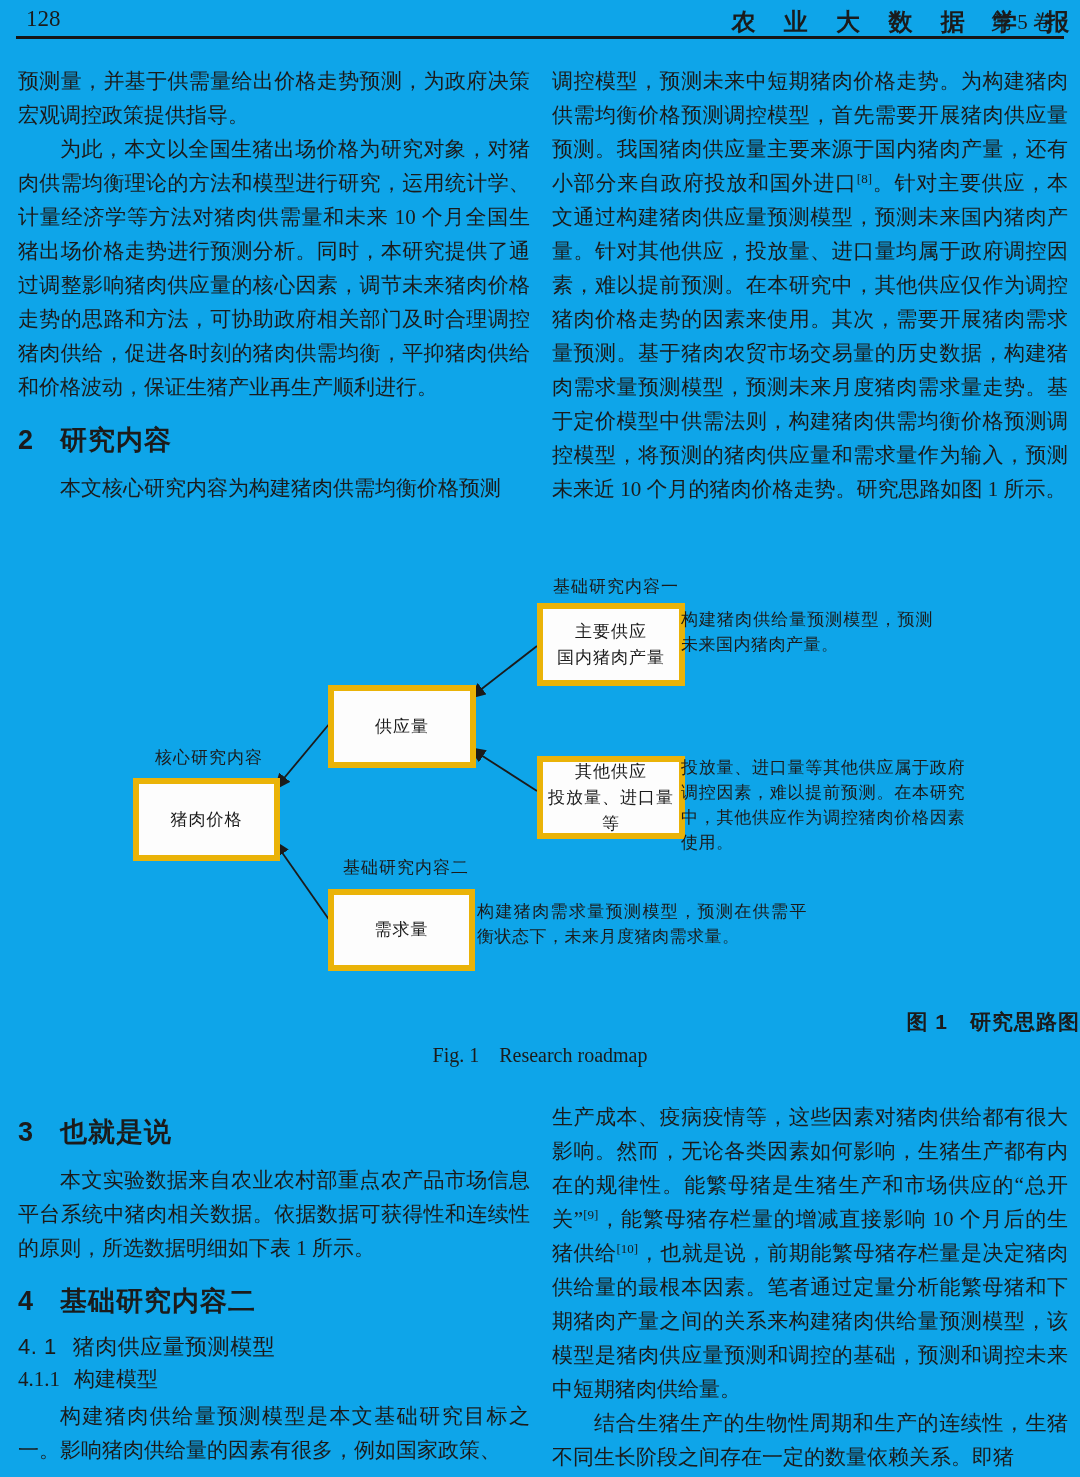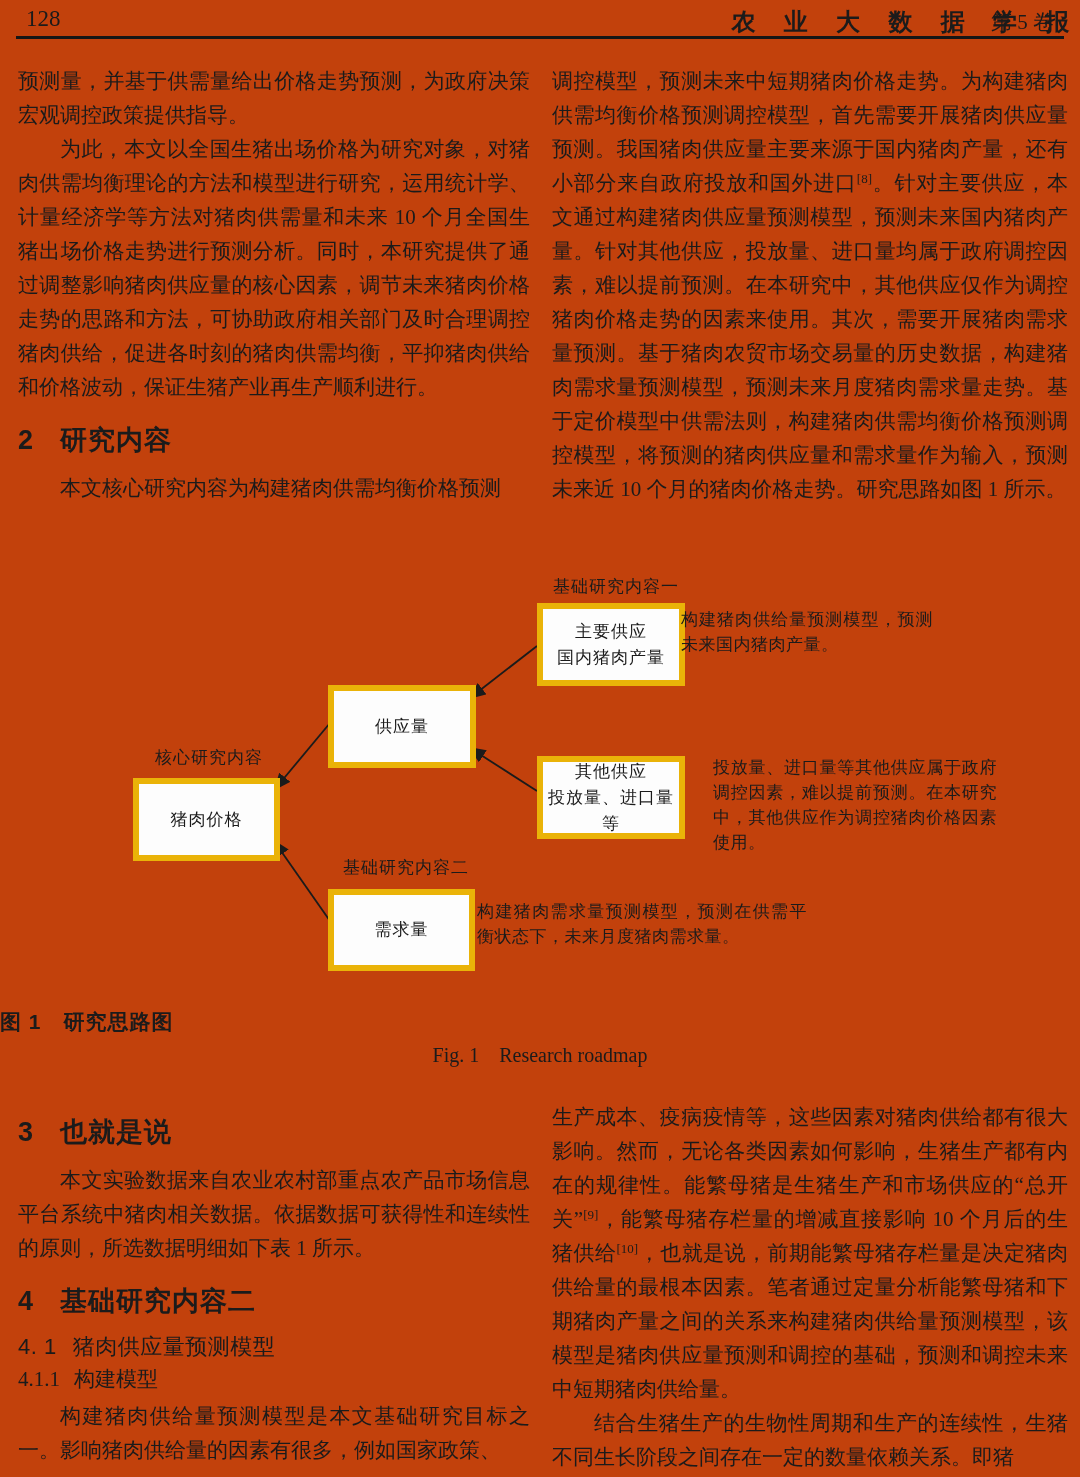--- a/index.html
+++ b/index.html
@@ -1,18 +1,18 @@
 <!DOCTYPE html>
 <html><head>
 <meta charset="utf-8">
 <style>
   html,body { margin:0; padding:0; background:#e8e8e8; }
   .page {
     position:relative; width:1080px; height:1477px; margin:0 auto;
-    background:#c2410c; color:#1b1b1b; overflow:hidden;
+    background:#0ea5e9; color:#1b1b1b; overflow:hidden;
     font-family:"Liberation Serif","DejaVu Serif",serif;
   }
   
   .hdr-pagenum { position:absolute; left:26px; top:6px; font-size:23px; }
   .hdr-title {
     position:absolute; left:0; right:0; top:6px; text-align:right;
     font-family:"Liberation Sans","DejaVu Sans",sans-serif;
     font-weight:bold; font-size:24px; letter-spacing:0.45em;
   }
   .hdr-vol { position:absolute; right:26px; top:8px; font-size:21px; }
@@ -48,21 +48,21 @@
   .figure { position:absolute; left:0; top:555px; width:1080px; height:450px; font-size:17px; }
   .fig-svg { position:absolute; left:0; top:0; }
   .fig-label { position:absolute; white-space:nowrap; letter-spacing:1px; }
   .fig-box {
     position:absolute; border:6px solid #eab308; background:#fdfdfd;
     display:flex; align-items:center; justify-content:center; text-align:center;
     white-space:pre-line; line-height:26px; letter-spacing:1px;
   }
   .fig-ann { position:absolute; line-height:25px; text-align:justify; letter-spacing:0.5px; }
   .caption-cn {
-    position:absolute; left:0; right:0; top:1008px; text-align:left;
+    position:absolute; left:0; right:0; top:1008px; text-align:right;
     font-family:"Liberation Sans","DejaVu Sans",sans-serif;
     font-weight:bold; font-size:21px; letter-spacing:1px;
   }
   .caption-en { position:absolute; left:0; right:0; top:1042px; text-align:center; font-size:20px; }
 </style>
 </head>
 <body>
 
 <div class="page">
 
@@ -103,21 +103,21 @@
 国内猪肉产量</div>
     <div class="fig-ann" style="left:681px; top:52px;  width:252px;">构建猪肉供给量预测模型，预测未来国内猪肉产量。</div>
 
     <div class="fig-box" style="left:328px; top:130px; width:136px; height:71px;">供应量</div>
 
     <div class="fig-label" style="left:155px; top:191px;">核心研究内容</div>
     <div class="fig-box" style="left:537px; top:201px; width:136px; height:71px;">其他供应
 投放量、进口量等</div>
 
     <div class="fig-box" style="left:133px; top:223px; width:135px; height:71px;">猪肉价格</div>
-    <div class="fig-ann" style="left:681px; top:200px; width:284px;margin-left:32px;">投放量、进口量等其他供应属于政府调控因素，难以提前预测。在本研究中，其他供应作为调控猪肉价格因素使用。</div>
+    <div class="fig-ann" style="left:681px; top:200px; width:284px;">投放量、进口量等其他供应属于政府调控因素，难以提前预测。在本研究中，其他供应作为调控猪肉价格因素使用。</div>
 
     <div class="fig-label" style="left:343px; top:301px;">基础研究内容二</div>
     <div class="fig-box" style="left:328px; top:334px; width:135px; height:70px;">需求量</div>
     <div class="fig-ann" style="left:477px; top:344px; width:330px;">构建猪肉需求量预测模型，预测在供需平衡状态下，未来月度猪肉需求量。</div>
   </div>
 
   <div class="caption-cn">图 1　研究思路图</div>
   <div class="caption-en">Fig. 1　Research roadmap</div>
 
   <div class="col col-left-bot">

